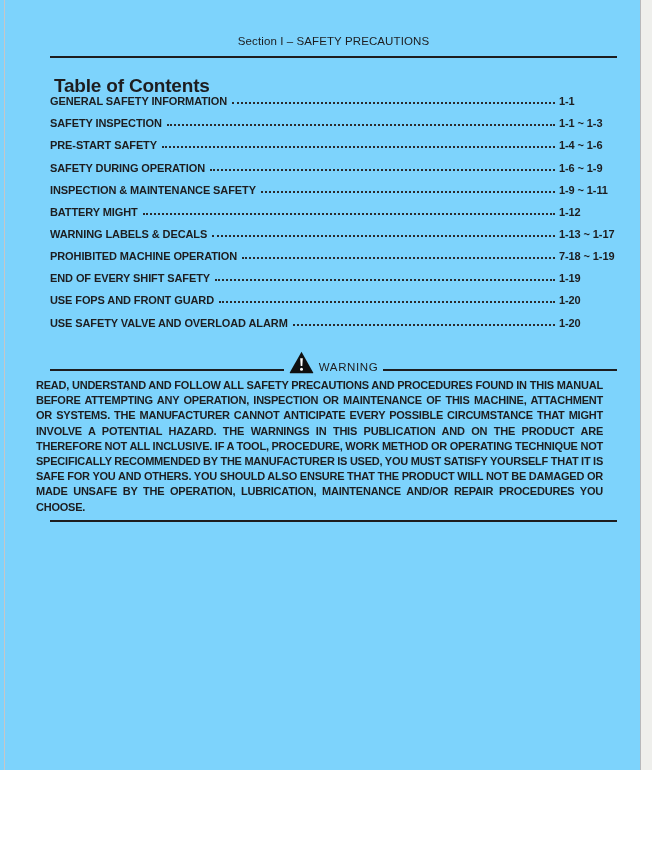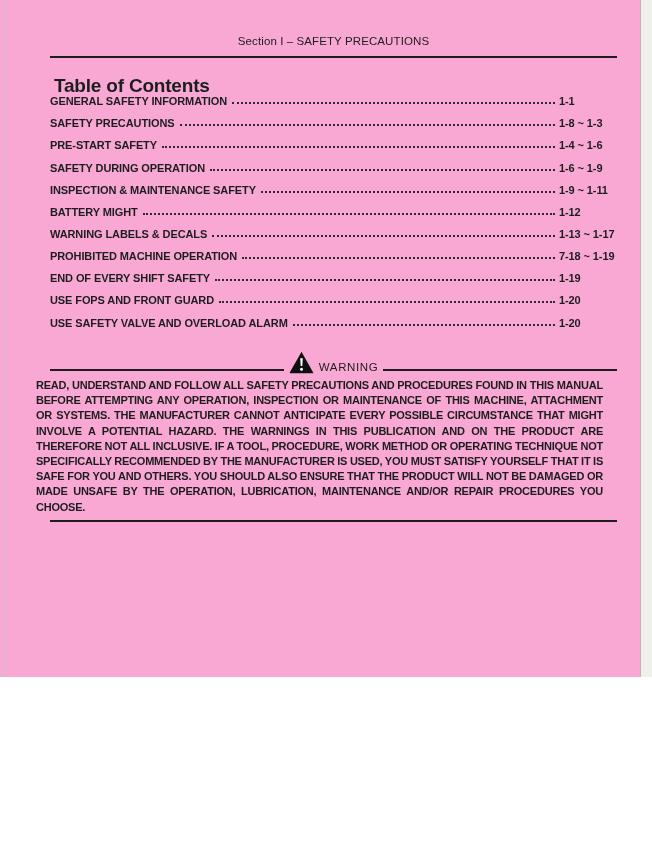--- a/index.html
+++ b/index.html
@@ -3,22 +3,22 @@
 <meta charset="utf-8">
 <style>
   html, body {
     margin: 0;
     padding: 0;
     background: #ffffff;
   }
   .page {
     position: relative;
     width: 652px;
-    height: 677px;
-    background: #f9a8d4;
+    height: 770px;
+    background: #7dd3fc;
     font-family: "Liberation Sans", sans-serif;
     color: #1d1d1f;
     overflow: hidden;
   }
   
   .edge-left-line {
     position: absolute;
     left: 4px; top: 0;
     width: 1px; height: 853px;
     background: #c6c6c8;
@@ -149,23 +149,23 @@
 
   <div class="toc">
 
       <div class="toc-row">
         <span class="toc-label">GENERAL SAFETY INFORMATION</span>
         <span class="toc-dots"></span>
         <span class="toc-pages">1-1</span>
       </div>
 
       <div class="toc-row">
-        <span class="toc-label">SAFETY PRECAUTIONS</span>
-        <span class="toc-dots"></span>
-        <span class="toc-pages">1-8 ~ 1-3</span>
+        <span class="toc-label">SAFETY INSPECTION</span>
+        <span class="toc-dots"></span>
+        <span class="toc-pages">1-1 ~ 1-3</span>
       </div>
 
       <div class="toc-row">
         <span class="toc-label">PRE-START SAFETY</span>
         <span class="toc-dots"></span>
         <span class="toc-pages">1-4 ~ 1-6</span>
       </div>
 
       <div class="toc-row">
         <span class="toc-label">SAFETY DURING OPERATION</span>

